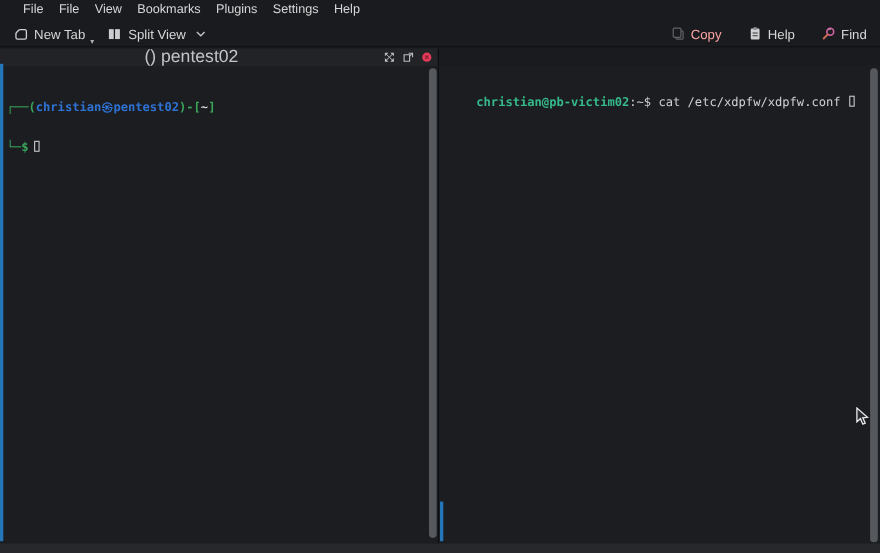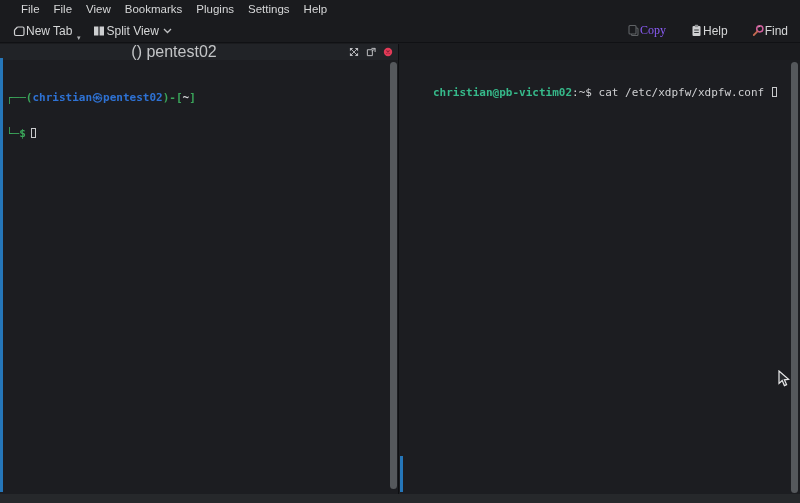--- a/index.html
+++ b/index.html
@@ -9,23 +9,23 @@
 
   
   .menubar { position:absolute; left:0; top:0; width:800px; height:19px;
              display:flex; align-items:flex-end; padding-left:14px; background:#1a1b1e; }
   .menu-item { padding:0 7px; font-size:11.5px; color:#d6d7d8; line-height:19px; cursor:default; }
 
   
   .toolbar { position:absolute; left:0; top:19px; width:800px; height:24px;
              display:flex; align-items:center; padding:0 7px; background:#1a1b1e;
              border-bottom:1px solid #101114; }
-  .tbtn { display:flex; align-items:center; font-size:12px; color:#d6d7d8;
+  .tbtn { display:flex; align-items:center; gap:5px; font-size:12px; color:#d6d7d8;
           margin-right:4px; padding:2px 5px; border-radius:3px; position:relative;justify-content:center; }
-  .tbtn.disabled { color:#8b5cf6;font-family:Liberation Serif, serif; }
+  .tbtn.disabled { color:#fca5a5; }
   .tbtn .mini-arrow { position:absolute; right:-3px; bottom:-2px; font-size:7px; color:#aeb0b2; }
   .spacer { flex:1; }
   .icon14 { width:14px; height:14px; display:block; }
   .icon13 { width:13px; height:13px; display:block; }
 
   
   .pane-header { position:absolute; top:44px; height:16px; background:#212327;
                  display:flex; align-items:center; }
   .pane-header.left  { left:0; width:398px; }
   .pane-header.right { left:399px; width:401px; }

